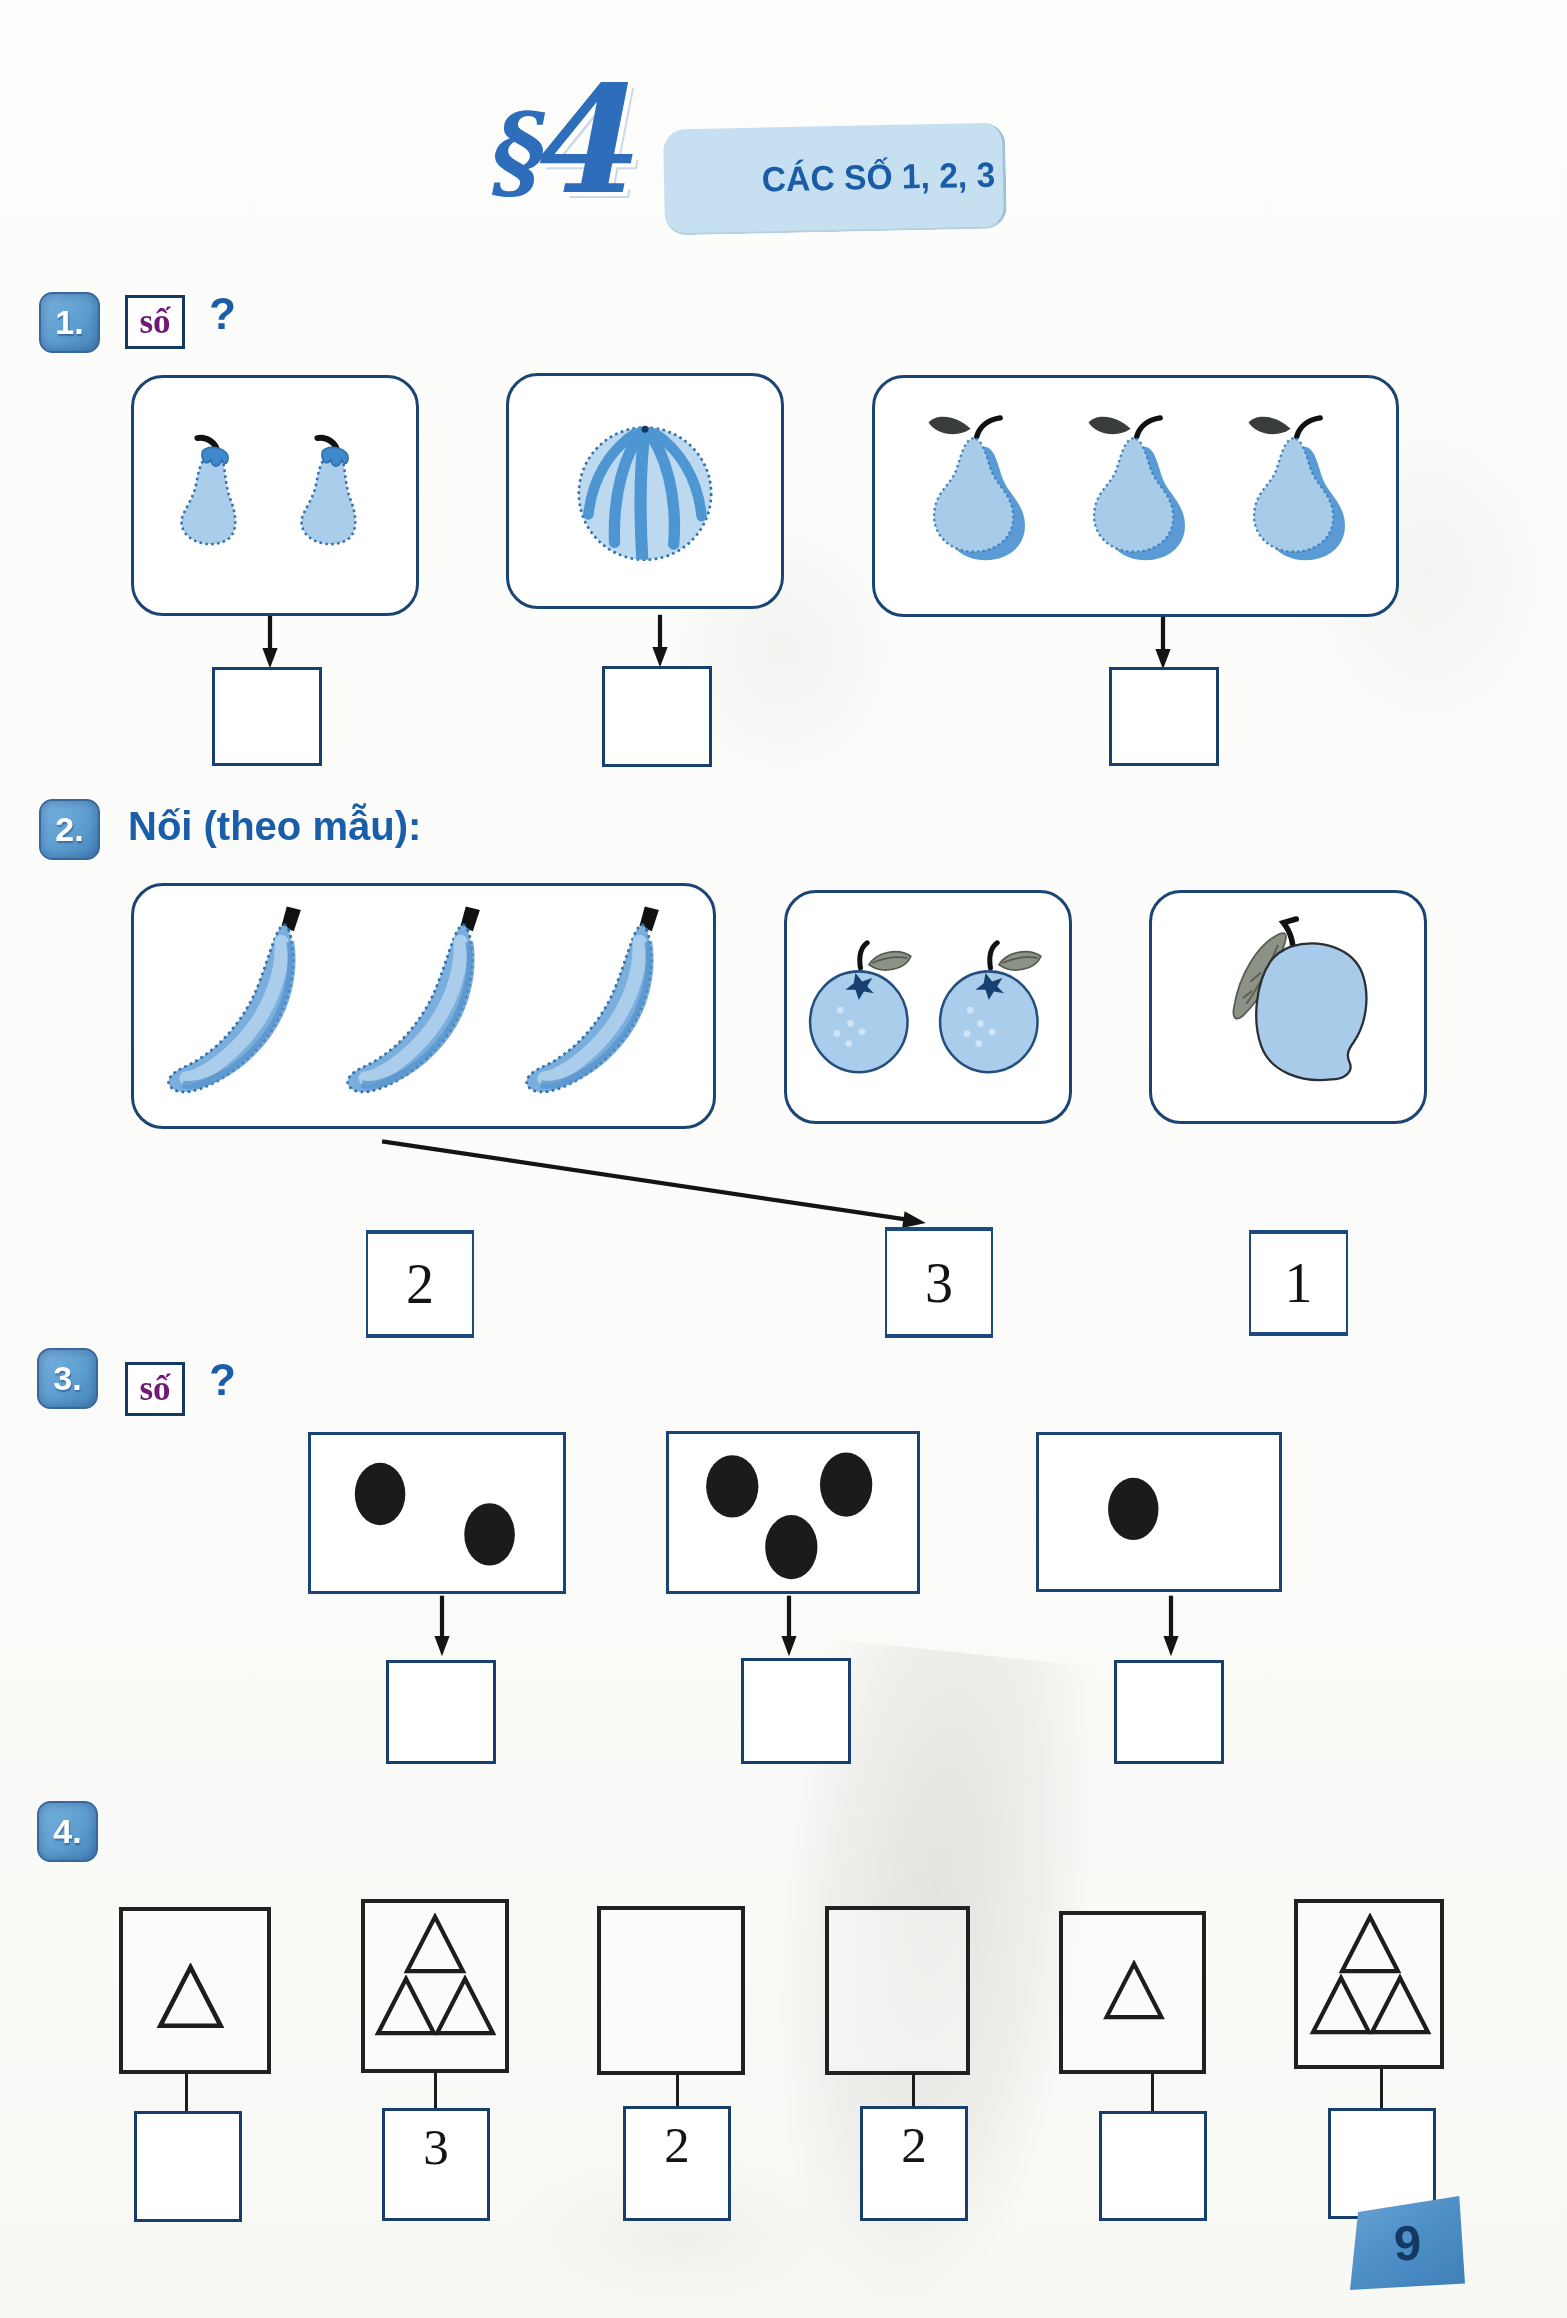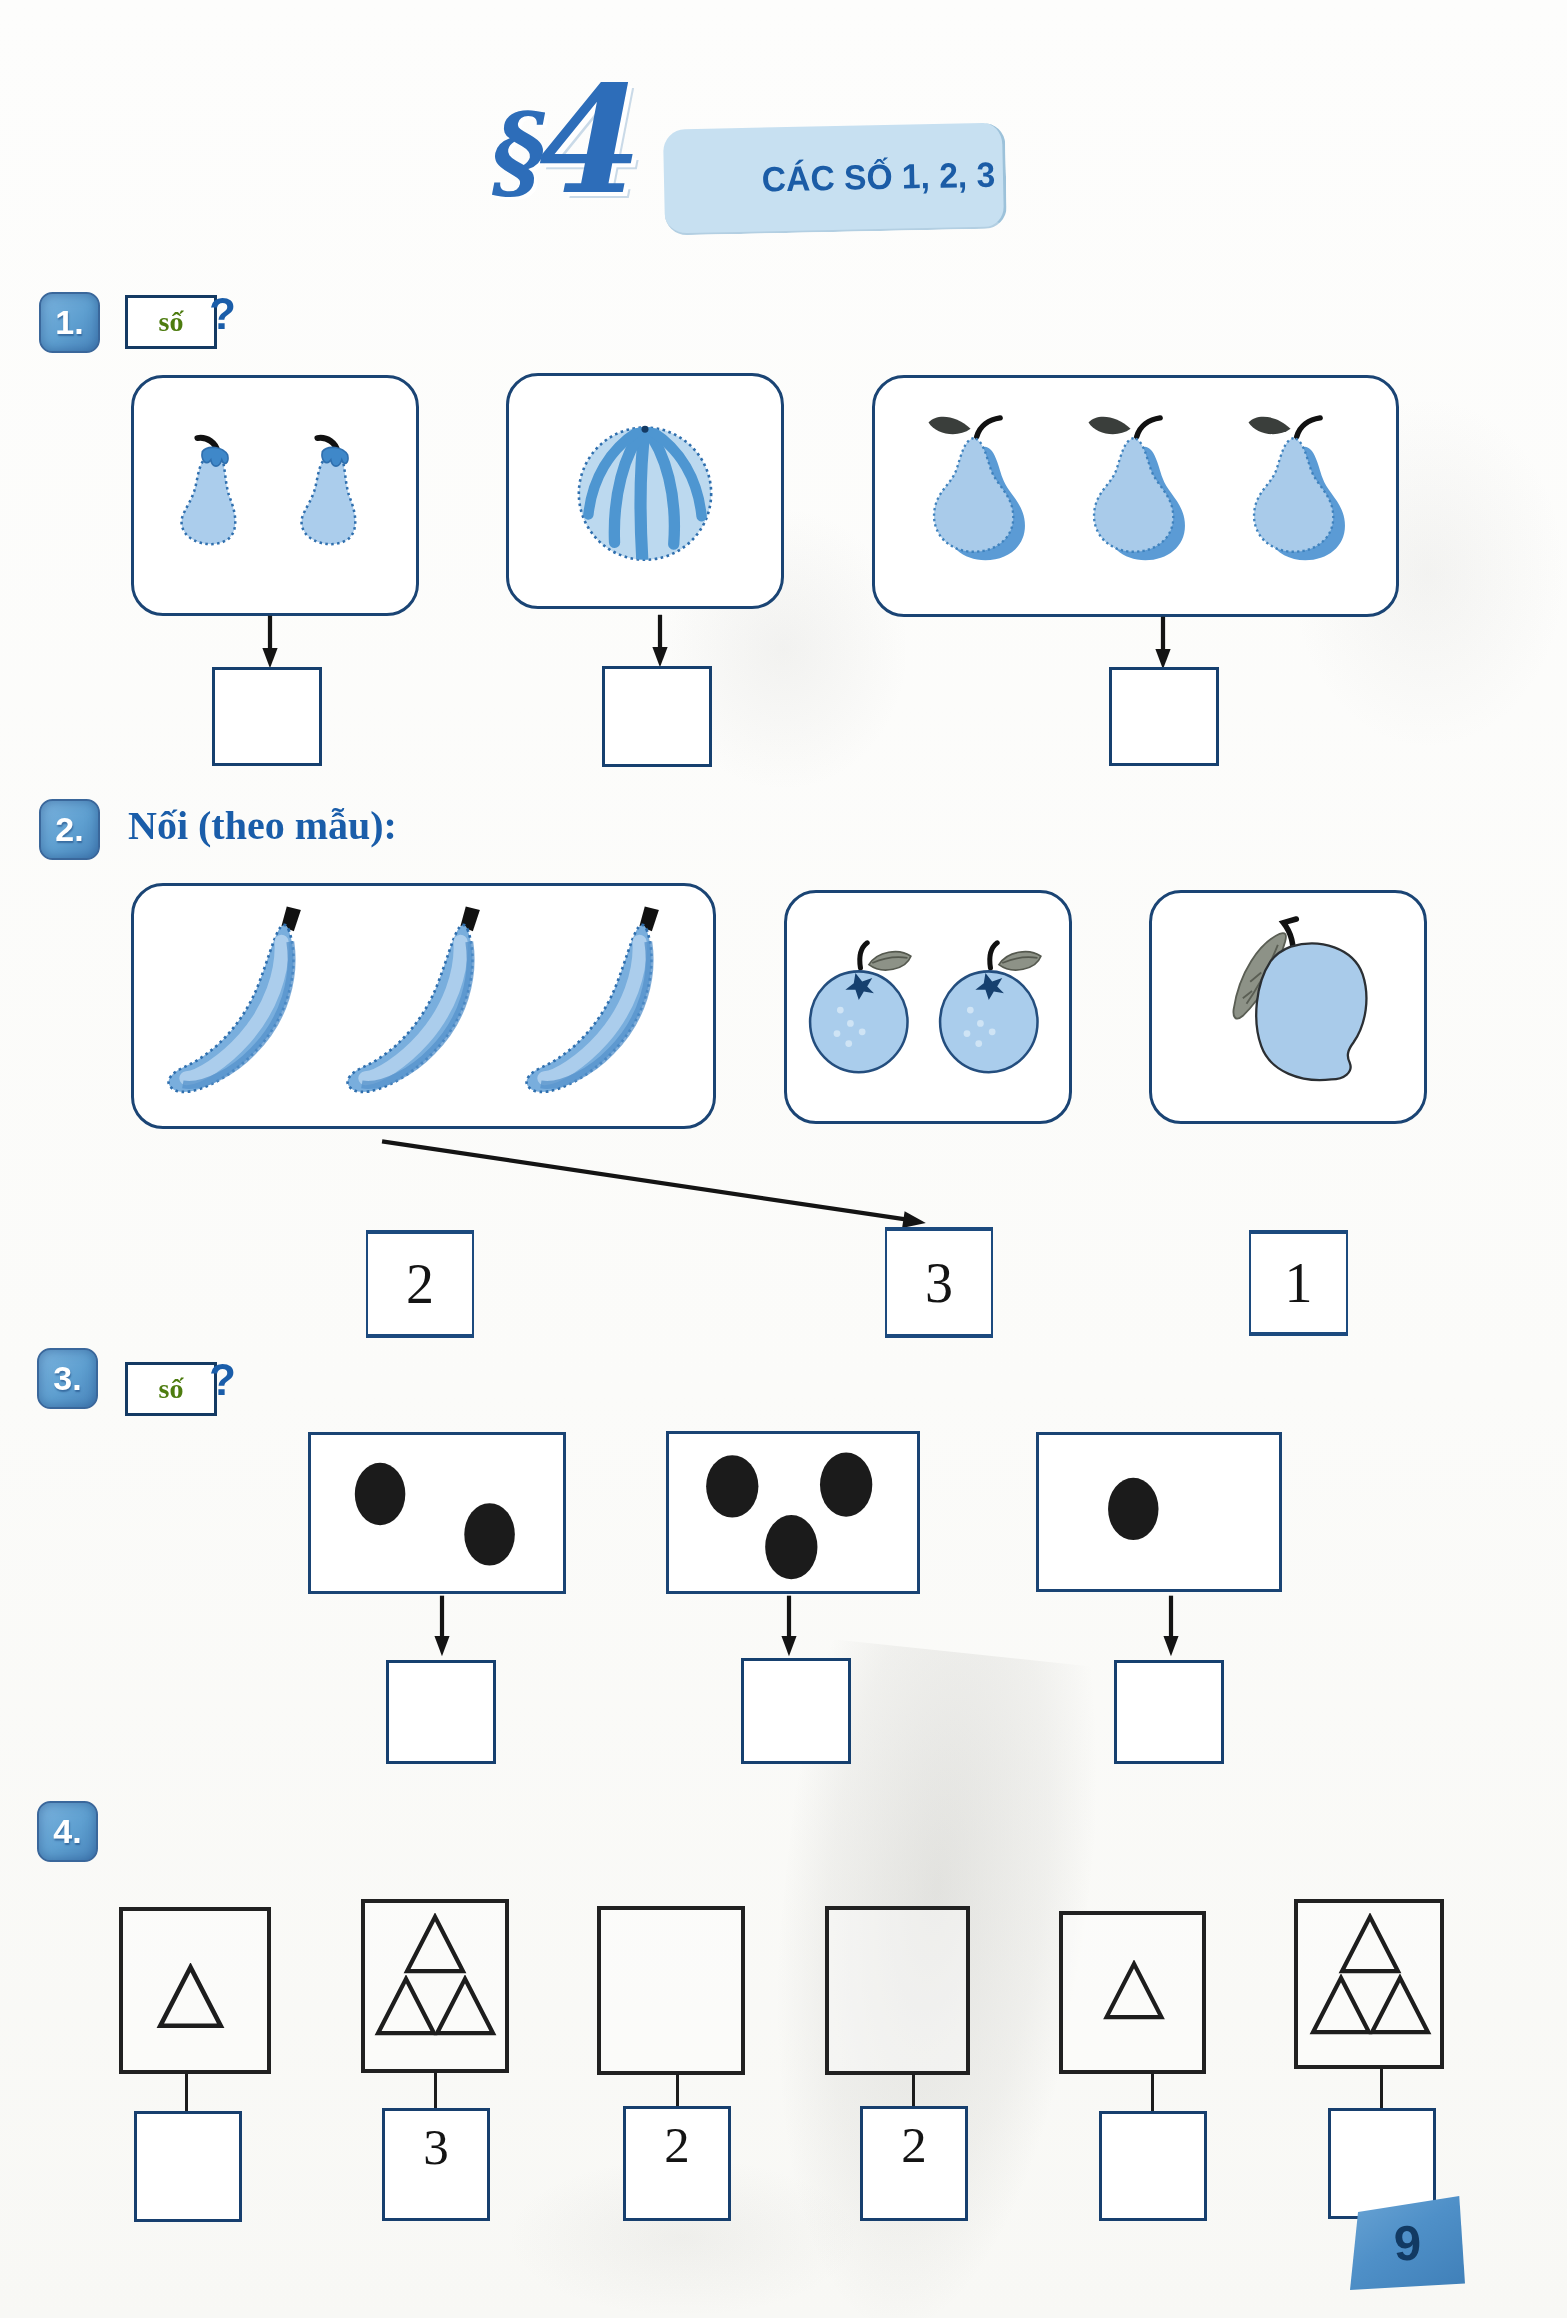--- a/index.html
+++ b/index.html
@@ -16,23 +16,23 @@
               border-right:3.4px solid #9dc2da;border-bottom:2.5px solid #b3cfe2;transform:rotate(-1.2deg);
               display:flex;align-items:center;padding-left:93px;box-sizing:border-box;z-index:2;}
   .title-pill span{font-size:35px;font-weight:bold;color:#1b5ca6;letter-spacing:0px;transform:scaleX(.96);}
 
   
   .badge{position:absolute;width:61px;height:61px;border-radius:13.5px;border:2.5px solid #3a679b;box-sizing:border-box;
          background:linear-gradient(135deg,#7cb4df 0%,#5e9fd0 55%,#4a86bd 100%);
          box-shadow:inset 0 0 11.8px rgba(25,70,125,.5);display:flex;align-items:center;justify-content:center;
          color:#fff;font-weight:bold;font-size:34px;text-shadow:0.8px 1.7px 1.7px rgba(30,75,130,.6);}
   .exlabel{position:absolute;color:#1a5da9;font-weight:bold;font-size:40px;line-height:1.1;}
-  .sobox{position:absolute;width:92px;height:54px;border:3.4px solid #143a63;background:#fff;box-sizing:border-box;
+  .sobox{position:absolute;width:60px;height:54px;border:3.4px solid #143a63;background:#fff;box-sizing:border-box;
          display:flex;align-items:center;justify-content:center;font-family:"Liberation Serif",serif;
-         font-weight:bold;font-size:28px;color:#4d7c0f;}
+         font-weight:bold;font-size:35px;color:#701a75;}
   .qmark{position:absolute;color:#1a5da9;font-weight:bold;font-size:44px;line-height:1;}
 
   
   .rbox{position:absolute;background:#fff;border:3.4px solid #1a4474;border-radius:32px;box-sizing:border-box;
         display:flex;align-items:center;justify-content:center;}
   .dotbox{position:absolute;background:#fff;border:3.4px solid #1a4474;box-sizing:border-box;}
   .ansbox{position:absolute;background:#fff;border:3.4px solid #16406f;box-sizing:border-box;}
   .numcard{position:absolute;background:#fff;border:3.4px solid #1c4a7e;border-width:4.2px 2.5px;box-sizing:border-box;
            display:flex;align-items:center;justify-content:center;font-family:"Liberation Serif",serif;
            font-size:56px;color:#141414;}
@@ -167,21 +167,21 @@
   <svg class="abs" style="left:1152px;top:615px;" width="22" height="56" viewBox="0 0 26 66">
     <line x1="13" y1="2" x2="13" y2="44" stroke="#141414" stroke-width="5"></line>
       <polygon points="13,64 4,40 22,40" fill="#141414"></polygon>
     </svg>
 
   <div class="ansbox" style="left:212px;top:667px;width:110px;height:99px;"></div>
   <div class="ansbox" style="left:602px;top:666px;width:110px;height:101px;"></div>
   <div class="ansbox" style="left:1109px;top:667px;width:110px;height:99px;"></div>
 
   <div class="badge" style="left:39px;top:799px;">2.</div>
-  <div class="exlabel" style="left:128px;top:804px;font-family:Liberation Serif, serif;">Nối (theo mẫu):</div>
+  <div class="exlabel" style="left:128px;top:804px;">Nối (theo mẫu):</div>
 
   <div class="rbox" style="left:131px;top:883px;width:585px;height:246px;gap:1.7px;">
     <svg class="fruit" width="177" height="207" viewBox="0 0 200 235">
         <use href="#sym-banana"></use>
       </svg>
     <svg class="fruit" width="177" height="207" viewBox="0 0 200 235">
         <use href="#sym-banana"></use>
       </svg>
     <svg class="fruit" width="177" height="207" viewBox="0 0 200 235">
         <use href="#sym-banana"></use>

